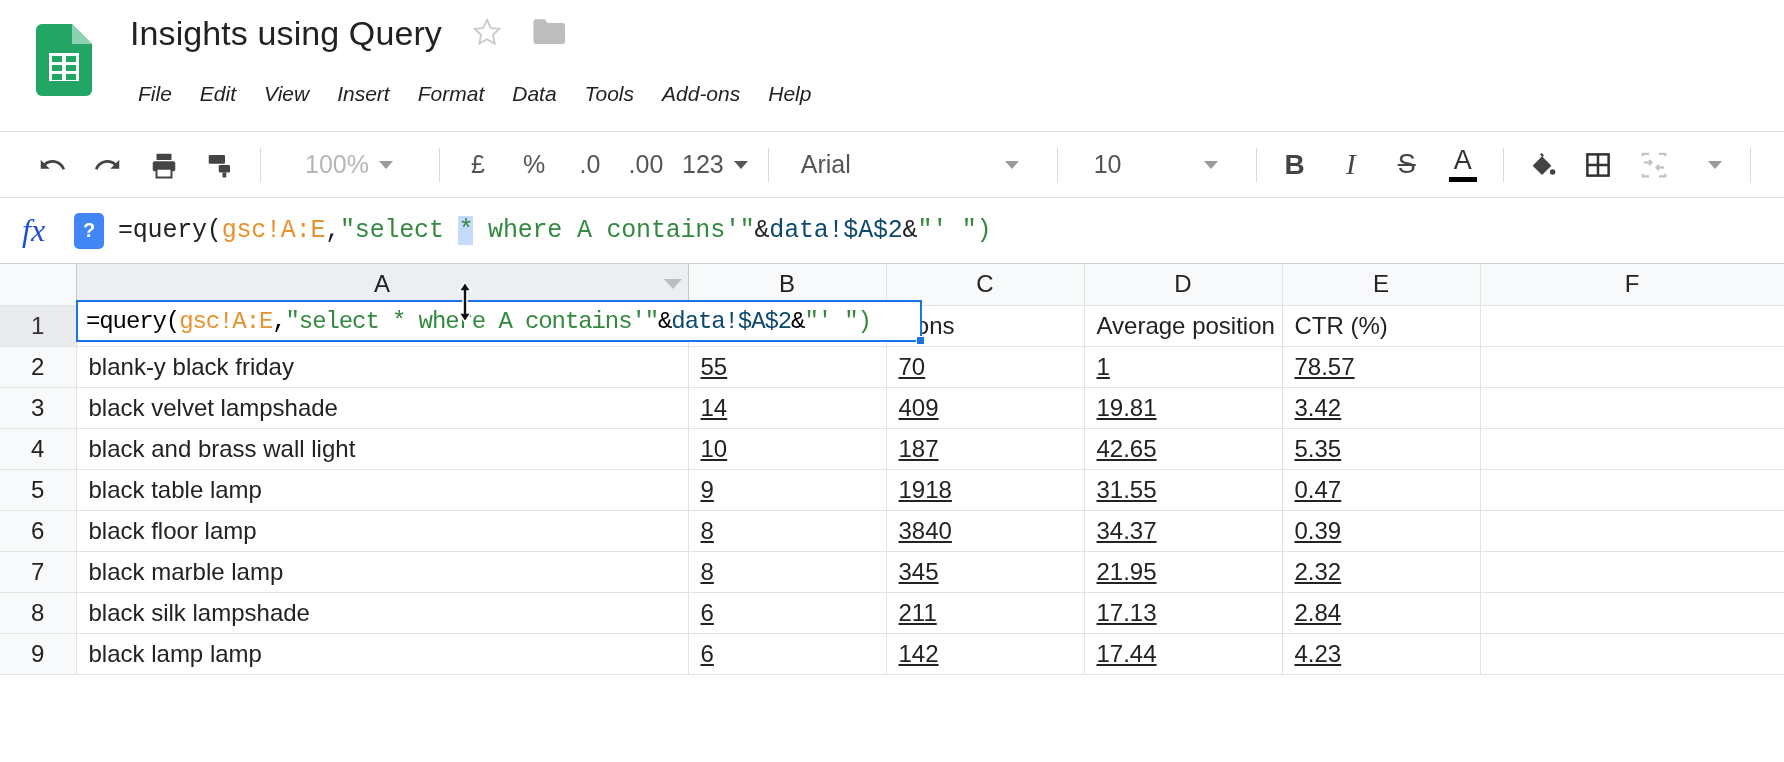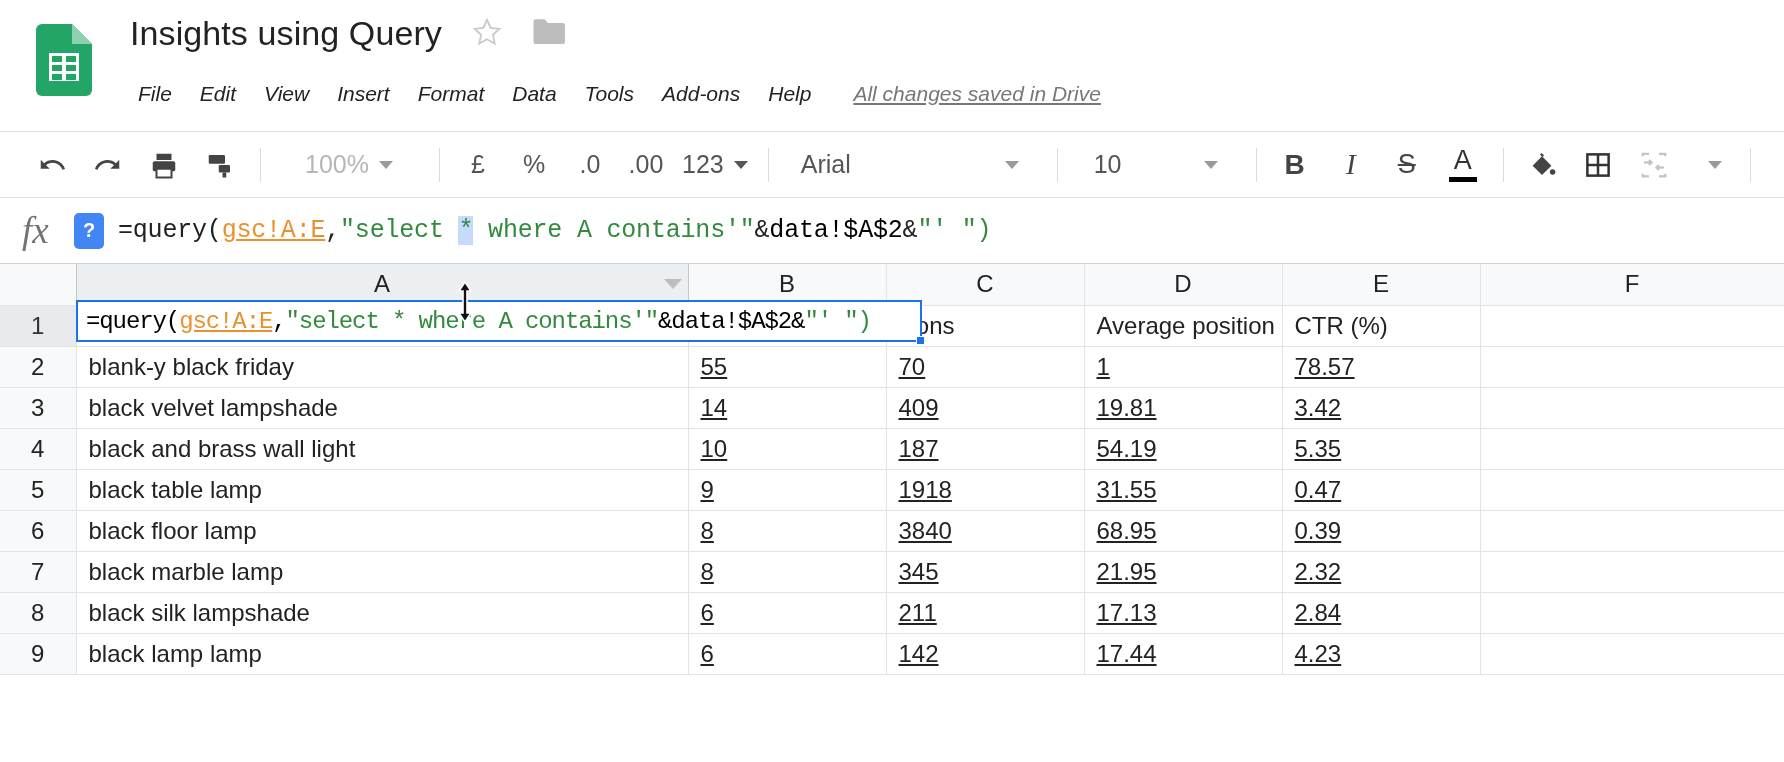--- a/index.html
+++ b/index.html
@@ -90,35 +90,35 @@
   
   .formulabar {
     position: relative; height: 66px;
     display: flex; align-items: center;
     border-bottom: 1px solid #d0d0d0;
     padding-left: 22px;
     background: #fff;
   }
   .fx {
     font-family: "Liberation Serif", serif; font-style: italic;
-    font-size: 37px; color: #737373; width: 52px;
+    font-size: 32px; color: #1d4ed8; width: 52px;
   }
   .help-badge {
     width: 30px; height: 36px; background: #4285f4; color: #fff;
     border-radius: 5px; display: flex; align-items: center;
     justify-content: center; font-size: 20px; font-weight: 700;
     margin-right: 14px;
   }
   .formula-text {
     font-family: "Liberation Mono", monospace; font-size: 25px;
     color: #222; white-space: pre; letter-spacing: -.2px;
   }
-  .tok-ref   { color: #e8912d; text-decoration: underline; }
+  .tok-ref   { color: #e8912d; }
   .tok-str   { color: #338a3e; }
-  .tok-sheet { color: #000000; }
+  .tok-sheet { color: #0c4a6e; }
   .tok-sel   { color: #338a3e; background: #c6dafc; }
 
   
   .resize-cursor {
     position: absolute; left: 452px; top: 16px;
     width: 26px; height: 44px; z-index: 40; pointer-events: none;
   }
 
   
   .grid-wrap { position: relative; width: 1784px; }
@@ -206,21 +206,20 @@
   <div class="menubar">
     <span class="menu-item">File</span>
     <span class="menu-item">Edit</span>
     <span class="menu-item">View</span>
     <span class="menu-item">Insert</span>
     <span class="menu-item">Format</span>
     <span class="menu-item">Data</span>
     <span class="menu-item">Tools</span>
     <span class="menu-item">Add-ons</span>
     <span class="menu-item">Help</span>
-    <span class="save-status">All changes saved in Drive</span>
   </div>
 </div>
 
 <div class="toolbar">
 
   <span class="tb-btn">
     <svg width="30" height="30" viewBox="0 0 24 24" fill="#444">
       <path d="M12.5 8 c-2.6 0 -5 .95 -6.85 2.5 L3 7.8 V15 h7.2 l-2.9 -2.9 C8.7 10.9 10.5 10.2 12.5 10.2 c3.6 0 6.7 2.35 7.8 5.6 l2.1 -.7 C21 10.9 17.1 8 12.5 8z"></path>
     </svg>
   </span>
@@ -410,41 +409,41 @@
         <td class="num">19.81</td>
         <td class="num">3.42</td>
         <td></td>
       </tr>
 
       <tr>
         <td class="rowhdr">4</td>
         <td>black and brass wall light</td>
         <td class="num">10</td>
         <td class="num">187</td>
-        <td class="num">54.19</td>
+        <td class="num">42.65</td>
         <td class="num">5.35</td>
         <td></td>
       </tr>
 
       <tr>
         <td class="rowhdr">5</td>
         <td>black table lamp</td>
         <td class="num">9</td>
         <td class="num">1918</td>
         <td class="num">31.55</td>
         <td class="num">0.47</td>
         <td></td>
       </tr>
 
       <tr>
         <td class="rowhdr">6</td>
         <td>black floor lamp</td>
         <td class="num">8</td>
         <td class="num">3840</td>
-        <td class="num">68.95</td>
+        <td class="num">34.37</td>
         <td class="num">0.39</td>
         <td></td>
       </tr>
 
       <tr>
         <td class="rowhdr">7</td>
         <td>black marble lamp</td>
         <td class="num">8</td>
         <td class="num">345</td>
         <td class="num">21.95</td>

